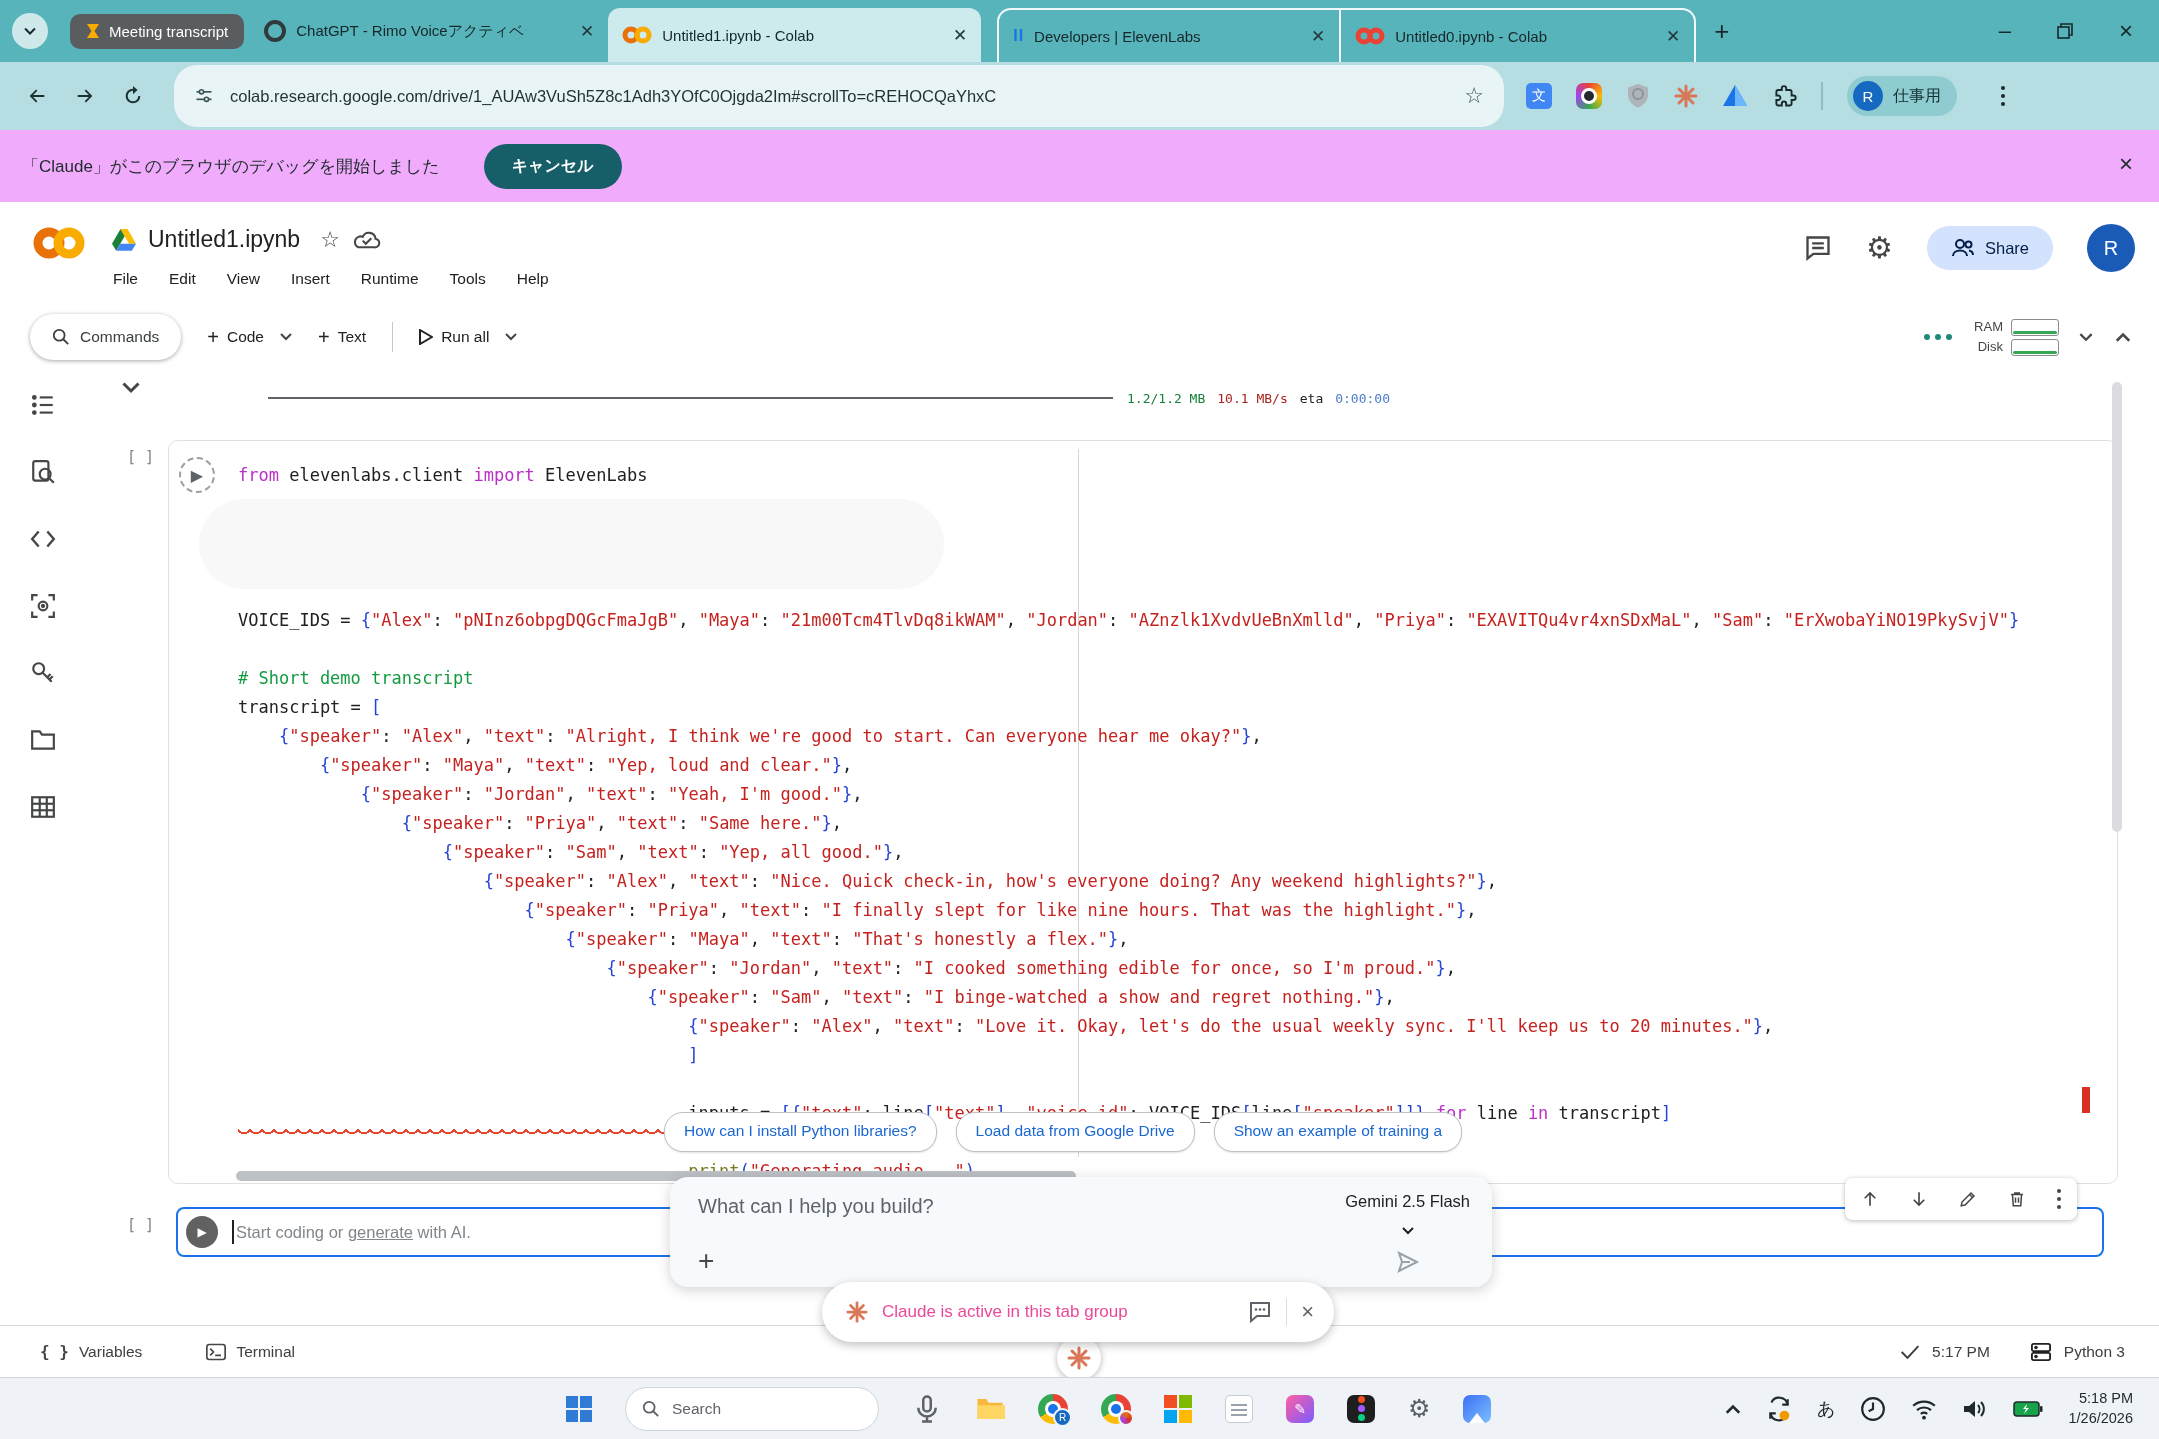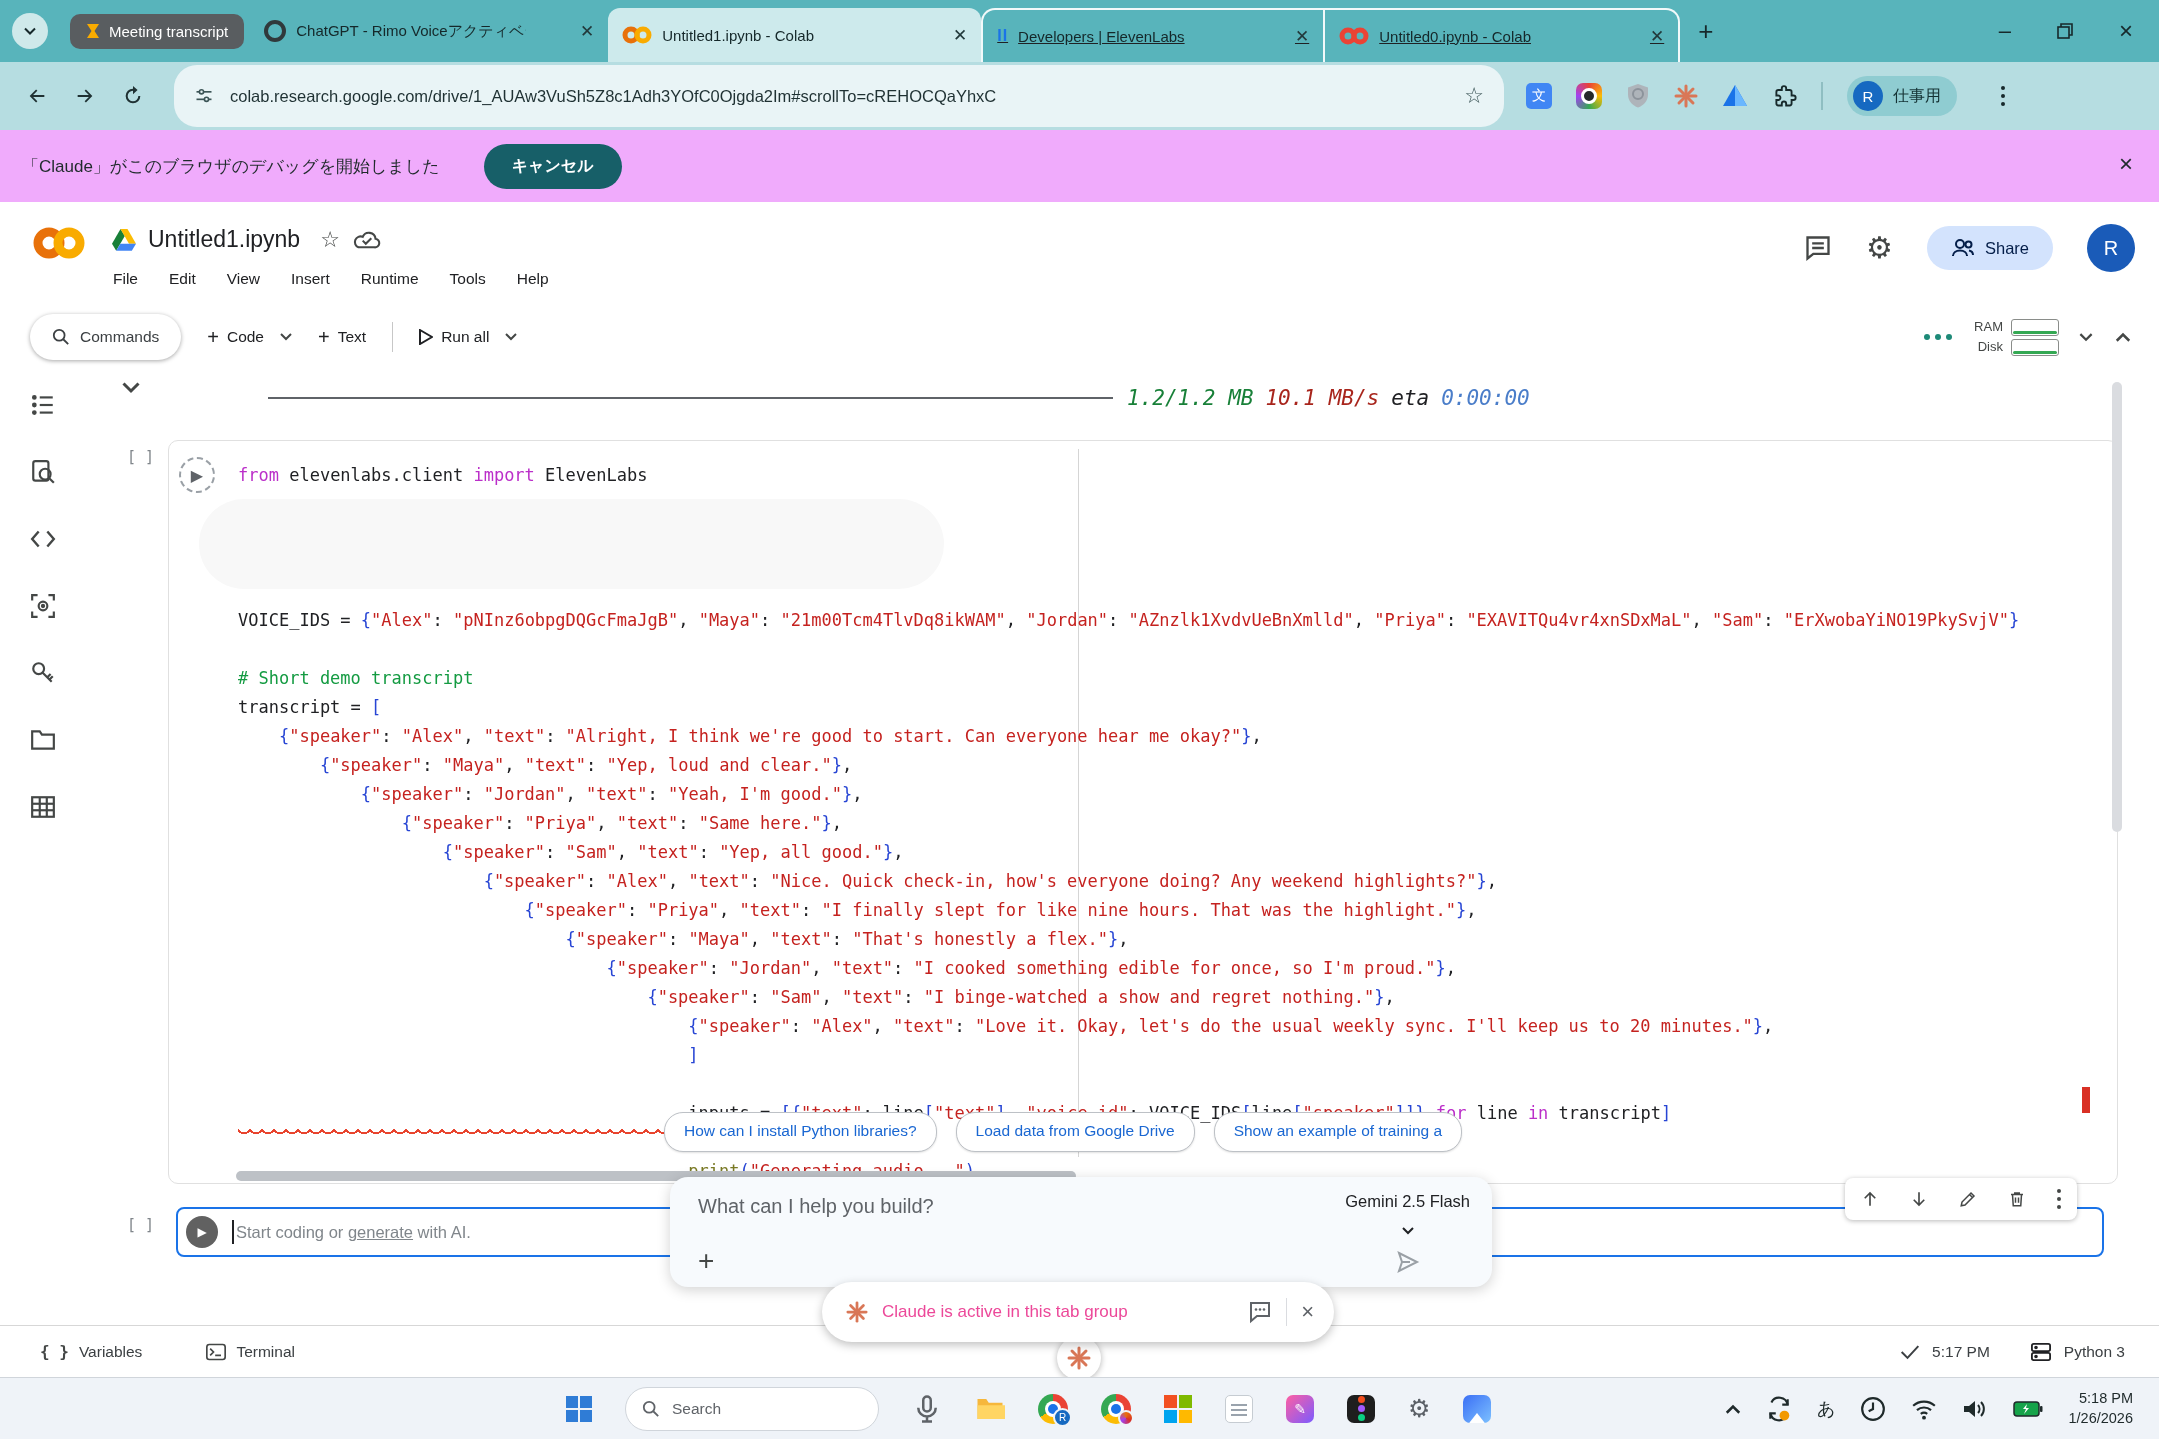--- a/index.html
+++ b/index.html
@@ -14,21 +14,21 @@
   .tabsearch{width:36px;height:36px;border-radius:50%;background:#cfe9ea;margin-left:12px;
              display:flex;align-items:center;justify-content:center;flex:none;}
   .tabgroup-chip{display:flex;align-items:center;gap:9px;background:#595d60;color:#fff;
                  border-radius:10px;padding:9px 16px;margin-left:22px;font-size:15px;flex:none;}
   .tab{display:flex;align-items:center;gap:10px;padding:0 14px;font-size:15px;color:#15282a;
        height:62px;flex:none;position:relative;}
   .tab .tab-title{white-space:nowrap;overflow:hidden;max-width:230px;}
   .tab-close{margin-left:auto;font-size:17px;color:#22393b;cursor:default;}
   .tab.active{background:#cdeaec;border-radius:12px 12px 0 0;height:54px;align-self:flex-end;}
   .tab-group-split{display:flex;align-self:flex-end;height:52px;border:2px solid rgba(255,255,255,.92);
-                   border-bottom:none;border-radius:14px 14px 0 0;margin-left:0;text-decoration:underline;}
+                   border-bottom:none;border-radius:14px 14px 0 0;margin-left:16px;}
   .tab-group-split .tab{height:52px;}
   .newtab{font-size:26px;color:#17292b;margin-left:18px;flex:none;}
   .wincontrols{display:flex;align-items:center;gap:46px;margin-left:auto;margin-right:26px;color:#17292b;}
   .chatgpt-logo{width:22px;height:22px;border-radius:50%;border:4px solid #30393b;box-sizing:border-box;flex:none;}
   .pause-ico{color:#1a73e8;font-weight:bold;font-size:16px;letter-spacing:1px;}
 
   
   .addrbar{position:absolute;left:0;top:62px;width:2159px;height:68px;background:#b6dde1;
            display:flex;align-items:center;}
   .navbtn{color:#1f3133;margin-left:26px;}
@@ -77,21 +77,21 @@
   .gauge{width:46px;height:15px;border:1px solid #8a8d8a;border-radius:3px;position:relative;background:#fff;}
   .gauge::after{content:"";position:absolute;left:1px;right:1px;bottom:1px;height:3px;background:#34a853;border-radius:2px;}
 
   
   .content{position:absolute;left:0;top:372px;width:2159px;height:953px;background:#fff;}
   .siderail{position:absolute;left:0;top:20px;width:86px;display:flex;flex-direction:column;
             align-items:center;gap:41px;color:#444746;}
   .sect-chev{position:absolute;left:122px;top:10px;color:#444746;}
 
   .progress-row{position:absolute;left:268px;top:12px;display:flex;align-items:center;height:28px;
-                font-family:"DejaVu Sans Mono",monospace;font-size:21px;font-style:italic;}
+                font-family:"DejaVu Sans Mono",monospace;font-size:13px;}
   .pg-line{width:845px;height:2px;background:#5f6368;margin-right:14px;}
   .pg-size{color:#188038;}.pg-speed{color:#a8251c;}.pg-eta-l{color:#202124;}.pg-eta-v{color:#4a7dc9;}
   .progress-row span{margin-right:12px;white-space:pre;}
 
   .codecell{position:absolute;left:168px;top:68px;width:1950px;height:744px;background:#fff;
             border:1px solid #e0e0e0;border-radius:10px;box-sizing:border-box;}
   .gutter{position:absolute;font-family:"DejaVu Sans Mono",monospace;font-size:15px;color:#80868b;}
   .runbtn{position:absolute;left:10px;top:16px;width:36px;height:36px;border-radius:50%;
           border:2px dashed #9aa0a6;box-sizing:border-box;display:flex;align-items:center;justify-content:center;
           color:#5f6368;background:#fff;}

